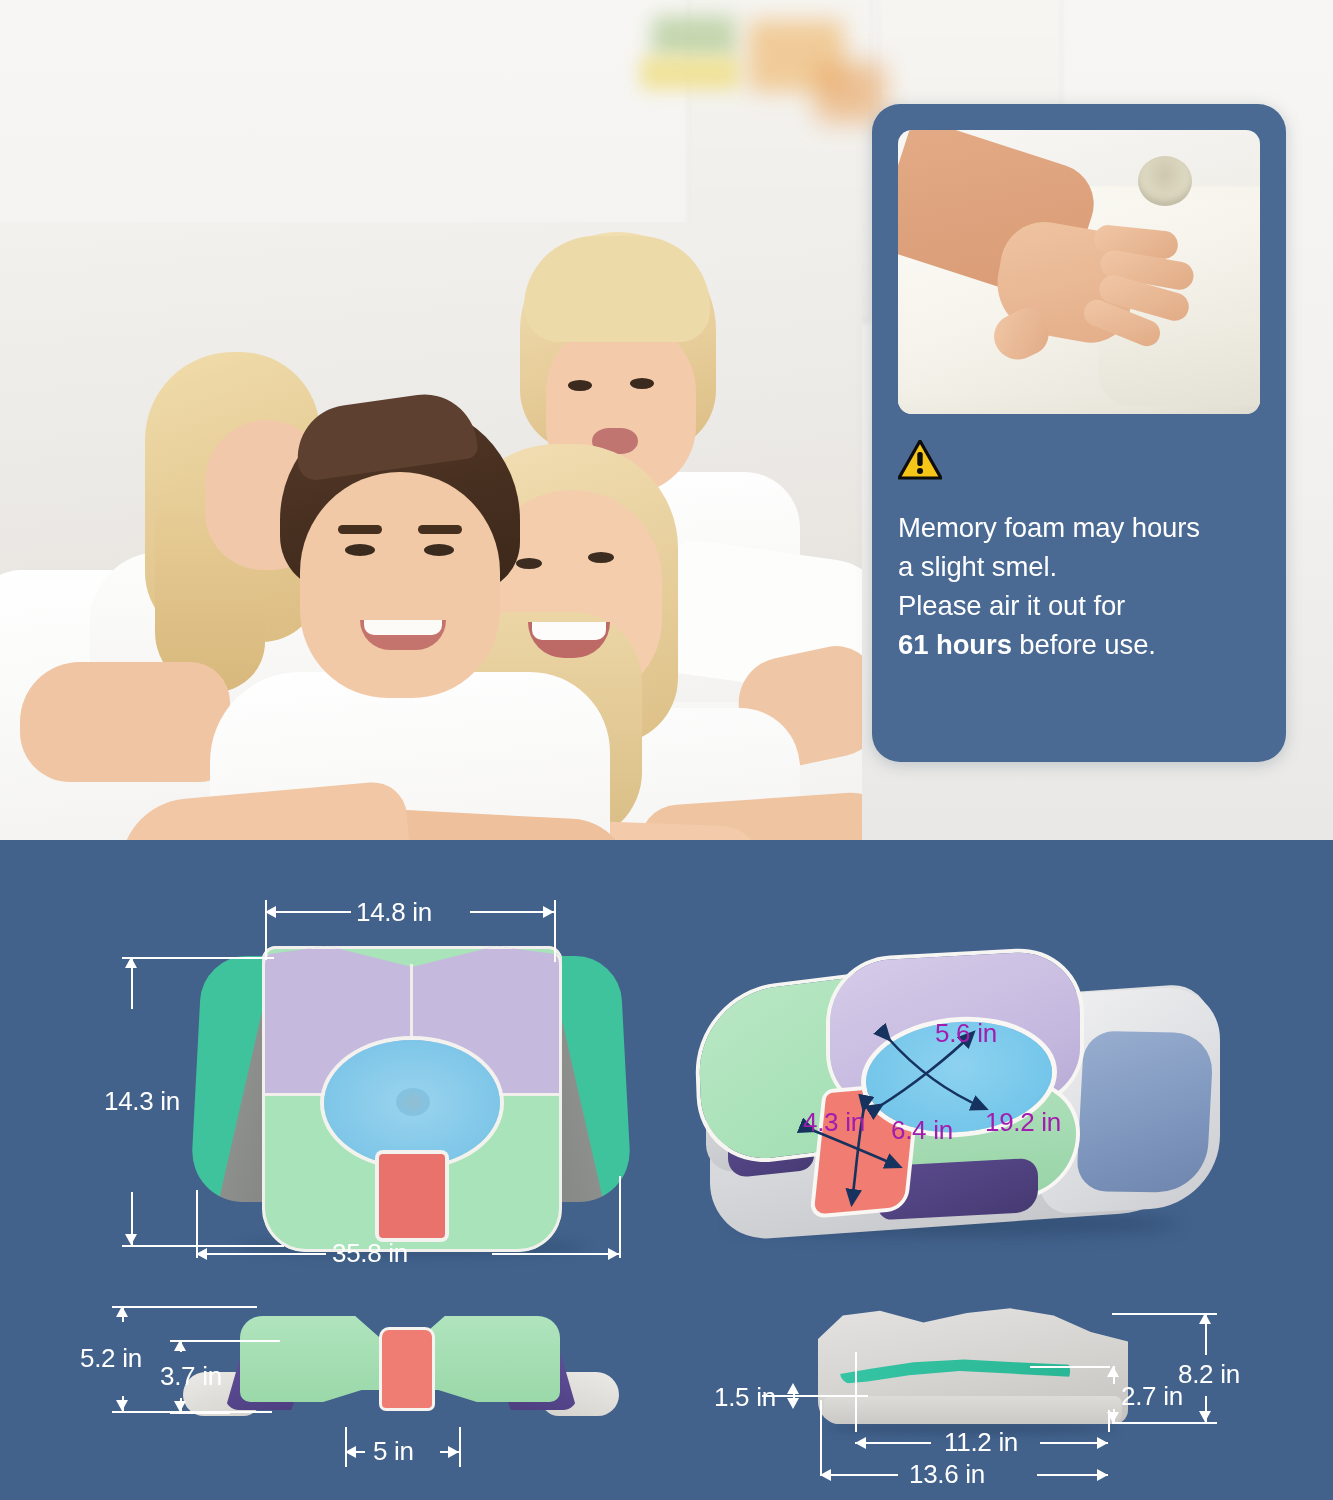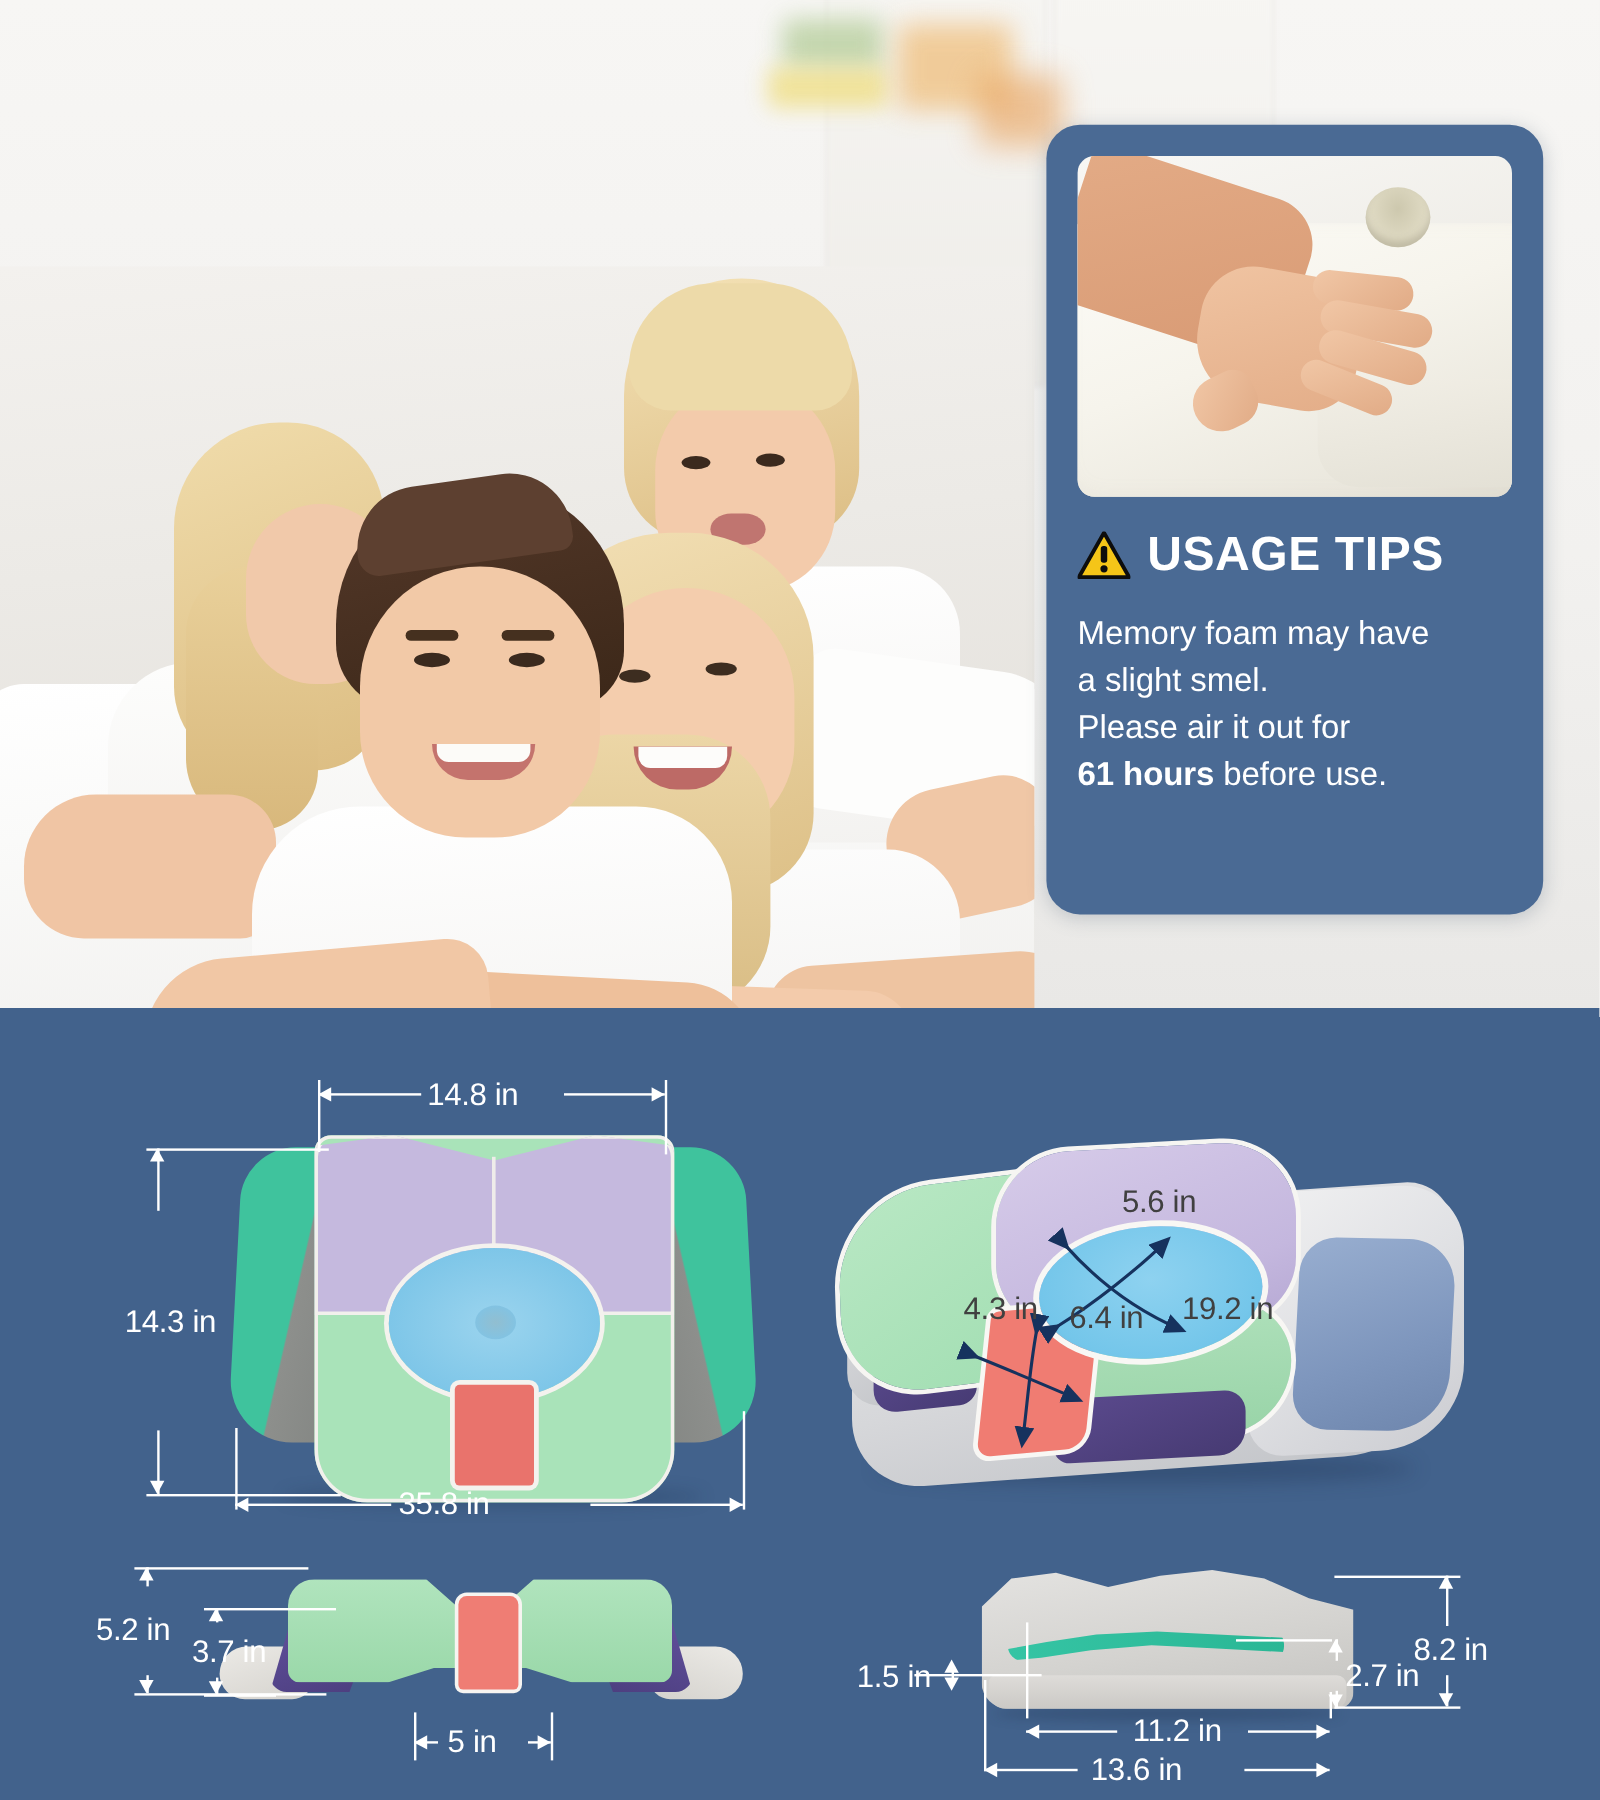--- a/index.html
+++ b/index.html
@@ -216,21 +216,21 @@
   
   .bottom-section {
     position:absolute; left:0; top:840px; width:1333px; height:660px;
     background:#42628c;
   }
 
   .dim-label {
     position:absolute; color:#ffffff; font-size:26px; letter-spacing:-.3px;
     white-space:nowrap;
   }
-  .dim-label.dark { color:#404040; font-weight:500; }
+  .dim-label.dark { color:#a21caf; font-weight:500;margin-top:32px; }
   .dline { position:absolute; background:#ffffff; }
   .dline.h { height:1.7px; }
   .dline.v { width:1.7px; }
   .arrow { position:absolute; width:0; height:0; }
   .arr-l { border-top:6px solid transparent; border-bottom:6px solid transparent;
            border-right:11px solid #ffffff; }
   .arr-r { border-top:6px solid transparent; border-bottom:6px solid transparent;
            border-left:11px solid #ffffff; }
   .arr-u { border-left:6px solid transparent; border-right:6px solid transparent;
            border-bottom:11px solid #ffffff; }
@@ -434,25 +434,24 @@
       <div class="finger f4"></div>
       <div class="finger thumb"></div>
     </div>
 
     <div class="panel-title">
       <svg class="warn-tri" viewBox="0 0 44 40">
         <polygon points="22,1 43,38 1,38" fill="#f5c518" stroke="#0d0d0d" stroke-width="3.2" stroke-linejoin="round"></polygon>
         <rect x="19.3" y="12" width="5.4" height="14" rx="2.3" fill="#0d0d0d"></rect>
         <circle cx="22" cy="31" r="3" fill="#0d0d0d"></circle>
       </svg>
-      <div class="panel-title-text">USAGE TIPS</div>
     </div>
 
     <div class="panel-body">
-      <div>Memory foam may have</div>
+      <div>Memory foam may hours</div>
       <div>a slight smel.</div>
       <div>Please air it out for</div>
       <div><span class="bold">61 hours</span><span> before use.</span></div>
     </div>
   </div>
 </div>
 
 <div class="bottom-section"></div>
 
 <div class="pillow-art p1">

